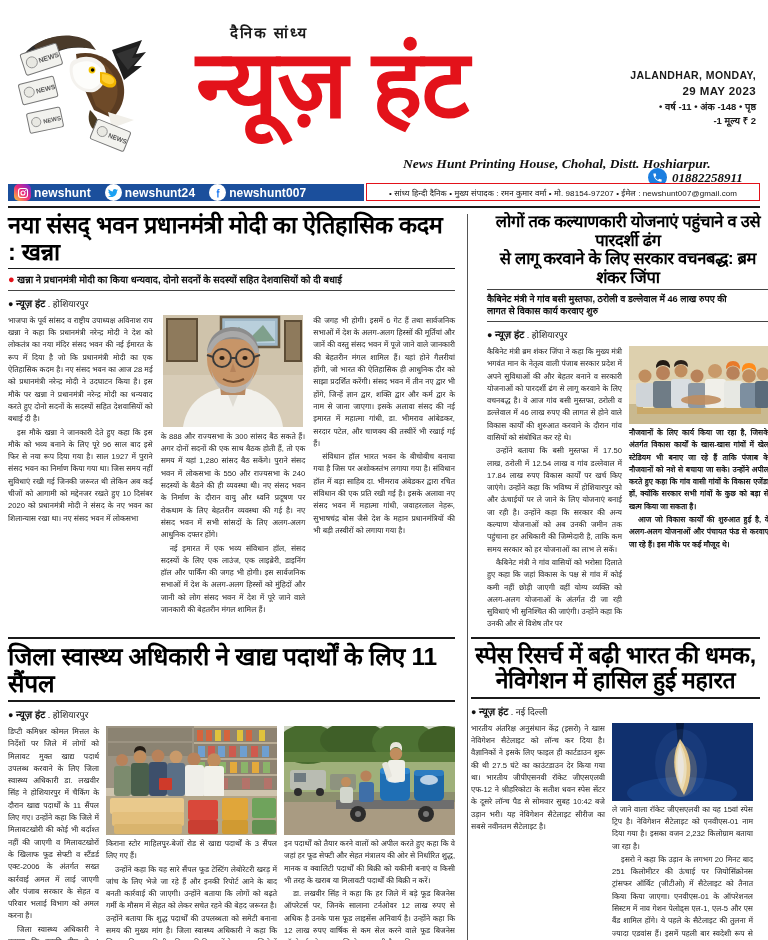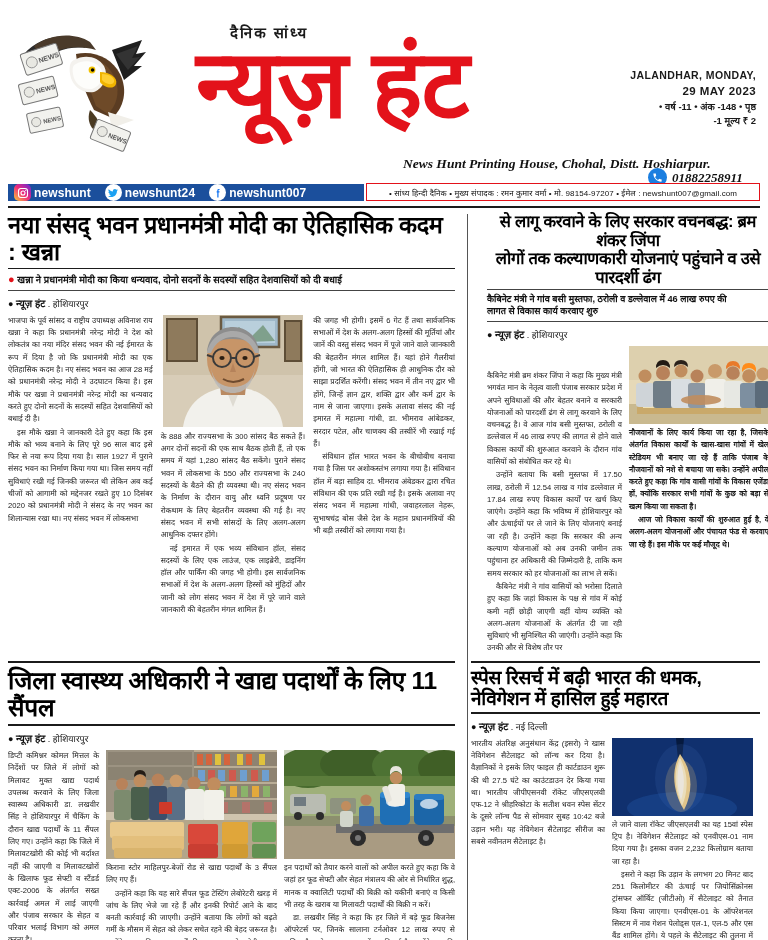--- a/index.html
+++ b/index.html
@@ -99,21 +99,21 @@
 
   
   h1.hl {
     font-family:"Liberation Sans", sans-serif;
     font-weight:700; color:#000; line-height:1.12;
     letter-spacing:-0.3px;
   }
   .hl-lead { font-size:23.5px; }
   .hl-right { font-size:16.5px; text-align:center; line-height:1.2; }
   .hl-health { font-size:24.5px; }
-  .hl-space { font-size:19px; line-height:1.22; }
+  .hl-space { font-size:23px; text-align:center; line-height:1.22; }
 
   .hl-rule { height:1.6px; background:#1b1b1b; margin:3px 0 3px 0; }
   .hl-rule-thin { height:1px; background:#444; margin:3px 0; }
 
   .subhl {
     font-size:9.6px; font-weight:700; color:#111; line-height:1.3;
   }
   .subhl .bullet { color:#e3121a; font-size:11px; }
   .subhl-c { font-size:9.2px; font-weight:700; line-height:1.35; }
 
@@ -340,36 +340,36 @@
           <div class="lead-c3">
             <div class="body-txt">
               <p>की जगह भी होगी। इसमें 6 गेट हैं तथा सार्वजनिक सभाओं में देश के अलग-अलग हिस्सों की मूर्तियां और जानें की वस्तु संसद भवन में पूजे जाने वाले जानकारी की बेहतरीन मंगल शामिल हैं। यहां होने गैलरीयां होंगी, जो भारत की ऐतिहासिक ही आधुनिक दौर को साझा प्रदर्शित करेंगी। संसद भवन में तीन नए द्वार भी होंगे, जिन्हें ज्ञान द्वार, शक्ति द्वार और कर्म द्वार के नाम से जाना जाएगा। इसके अलावा संसद की नई इमारत में महात्मा गांधी, डा. भीमराव आंबेडकर, सरदार पटेल, और चाणक्य की तस्वीरें भी रखाई गई हैं।</p>
               <p class="ind">संविधान हॉल भारत भवन के बीचोबीच बनाया गया है जिस पर अशोकस्तंभ लगाया गया है। संविधान हॉल में बड़ा साहिब दा. भीमराव अंबेडकर द्वारा रचित संविधान की एक प्रति रखी गई है। इसके अलावा नए संसद भवन में महात्मा गांधी, जवाहरलाल नेहरू, सुभाषचंद्र बोस जैसे देश के महान प्रधानमंत्रियों की भी बड़ी तस्वीरों को लगाया गया है।</p>
             </div>
           </div>
         </div>
       </div>
 
       <div class="col-right">
+        <h1 class="hl hl-right">लोगों तक कल्याणकारी योजनाएं पहुंचाने व उसे पारदर्शी ढंग</h1>
         <h1 class="hl hl-right">से लागू करवाने के लिए सरकार वचनबद्ध: ब्रम शंकर जिंपा</h1>
-        <h1 class="hl hl-right">लोगों तक कल्याणकारी योजनाएं पहुंचाने व उसे पारदर्शी ढंग</h1>
         <div class="hl-rule-thin"></div>
         <div class="subhl-c">कैबिनेट मंत्री ने गांव बसी मुस्तफा, ठरोली व डल्लेवाल में 46 लाख रुपए की</div>
         <div class="subhl-c">लागत से विकास कार्य करवाए शुरु</div>
         <div class="hl-rule-thin"></div>
 
         <div class="byline">
           <span class="bullet">●</span>
           <b>न्यूज़ हंट</b>
           <span> . </span>
           <span>होशियारपुर</span>
         </div>
 
         <div style="display:flex;gap:7px;">
-          <div style="width:135px;margin-top:24px;">
+          <div style="width:135px;">
             <div class="body-txt">
               <p>कैबिनेट मंत्री ब्रम शंकर जिंपा ने कहा कि मुख्य मंत्री भगवंत मान के नेतृत्व वाली पंजाब सरकार प्रदेश में अपने सुविधाओं की और बेहतर बनाने व सरकारी योजनाओं को पारदर्शी ढंग से लागू करवाने के लिए वचनबद्ध है। वे आज गांव बसी मुस्तफा, ठरोली व डल्लेवाल में 46 लाख रुपए की लागत से होने वाले विकास कार्यों की शुरुआत करवाने के दौरान गांव वासियों को संबोधित कर रहे थे।</p>
               <p class="ind">उन्होंने बताया कि बसी मुस्तफा में 17.50 लाख, ठरोली में 12.54 लाख व गांव डल्लेवाल में 17.84 लाख रुपए विकास कार्यों पर खर्च किए जाएंगे। उन्होंने कहा कि भविष्य में होशियारपुर को और ऊंचाईयों पर ले जाने के लिए योजनाएं बनाई जा रही है। उन्होंने कहा कि सरकार की अन्य कल्याण योजनाओं को अब उनकी जमीन तक पहुंचाना हर अधिकारी की जिम्मेदारी है, ताकि कम समय सरकार को हर योजनाओं का लाभ ले सकें।</p>
               <p class="ind">कैबिनेट मंत्री ने गांव वासियों को भरोसा दिलाते हुए कहा कि जहां विकास के पक्ष से गांव में कोई कमी नहीं छोड़ी जाएगी वहीं योग्य व्यक्ति को अलग-अलग योजनाओं के अंतर्गत दी जा रही सुविधाएं भी सुनिश्चित की जाएंगी। उन्होंने कहा कि उनकी और से विशेष तौर पर</p>
             </div>
           </div>
           <div style="width:140px;font-weight:bold;">
             <div class="photo" style="width:140px;height:78px;margin-bottom:3px;">
               <svg viewBox="0 0 140 78" xmlns="http://www.w3.org/2000/svg">
                 <rect width="140" height="78" fill="#e6d9b8"></rect>

